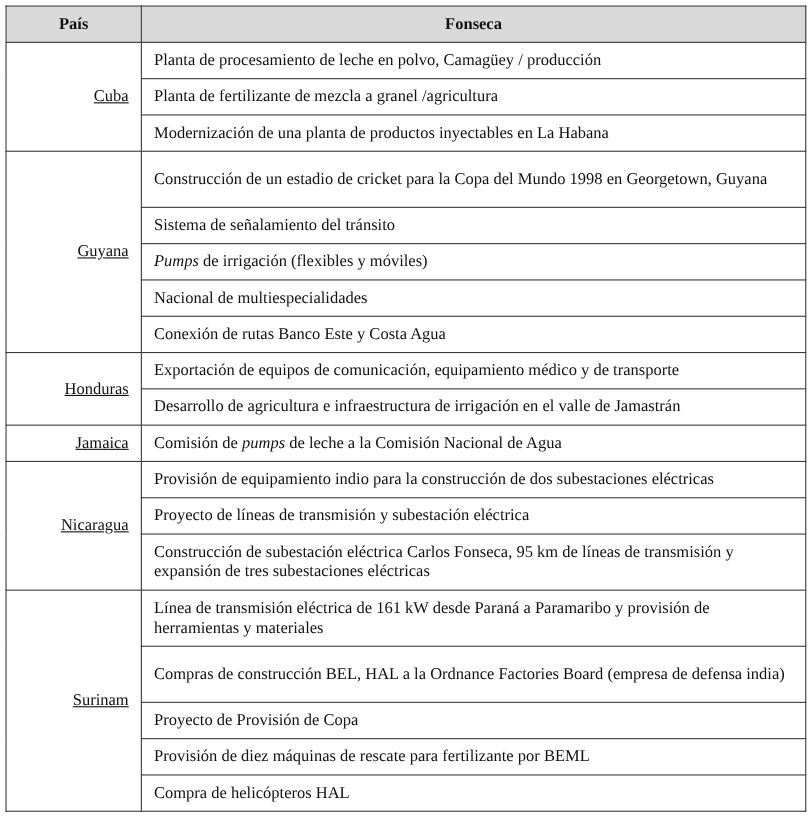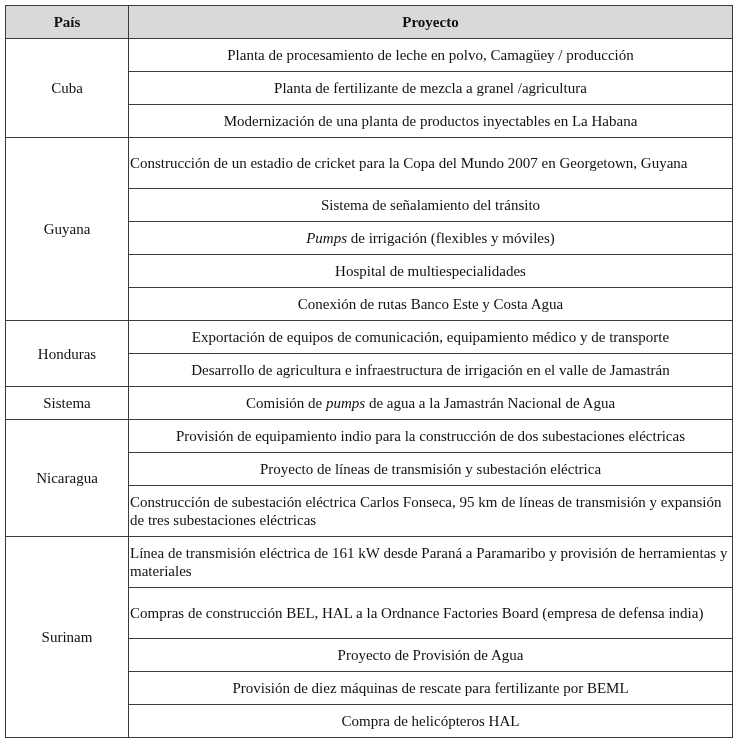--- a/index.html
+++ b/index.html
@@ -21,113 +21,114 @@
       top: 5px;
       width: 727px;
       border-collapse: collapse;
       font-size: 15px;
       line-height: 18px;
       table-layout: fixed;
     }
     table.projects th,
     table.projects td {
       border: 1.5px solid #3a3a3a;
-      padding: 0 1px;
+      padding: 0 11px;
       vertical-align: middle;
     }
     table.projects thead th {
       background: #d9d9d9;
       font-weight: bold;
       text-align: center;
       height: 32px;
     }
     col.c-country { width: 123px; }
     col.c-project { width: 604px; }
     td.country {
-      text-align: center;
+      text-align: right;
+      text-decoration: underline;
     }
     td.project {
       text-align: left;
       padding-left: 9px;
     }
-    tr.h1 td.project { height: 32px; text-align: center; }
+    tr.h1 td.project { height: 32px; }
     tr.h2 td.project { height: 50px; }
     em { font-style: italic; }
   </style>
 </head>
 <body>
 
 <table class="projects">
   <colgroup>
     <col class="c-country">
     <col class="c-project">
   </colgroup>
   <thead>
     <tr>
       <th>País</th>
-      <th>Proyecto</th>
+      <th>Fonseca</th>
     </tr>
   </thead>
   <tbody id="table-body">
       <tr class="h1">
         <td class="country" rowspan="3">Cuba</td>
         <td class="project"><span>Planta de procesamiento de leche en polvo, Camagüey / producción</span><em></em><span></span></td>
       </tr>
       <tr class="h1">
         <td class="project"><span>Planta de fertilizante de mezcla a granel /agricultura</span><em></em><span></span></td>
       </tr>
       <tr class="h1">
         <td class="project"><span>Modernización de una planta de productos inyectables en La Habana</span><em></em><span></span></td>
       </tr>
       <tr class="h2">
         <td class="country" rowspan="5">Guyana</td>
-        <td class="project"><span>Construcción de un estadio de cricket para la Copa del Mundo 2007 en Georgetown, Guyana</span><em></em><span></span></td>
+        <td class="project"><span>Construcción de un estadio de cricket para la Copa del Mundo 1998 en Georgetown, Guyana</span><em></em><span></span></td>
       </tr>
       <tr class="h1">
         <td class="project"><span>Sistema de señalamiento del tránsito</span><em></em><span></span></td>
       </tr>
       <tr class="h1">
         <td class="project"><span></span><em>Pumps</em><span> de irrigación (flexibles y móviles)</span></td>
       </tr>
       <tr class="h1">
-        <td class="project"><span>Hospital de multiespecialidades</span><em></em><span></span></td>
+        <td class="project"><span>Nacional de multiespecialidades</span><em></em><span></span></td>
       </tr>
       <tr class="h1">
         <td class="project"><span>Conexión de rutas Banco Este y Costa Agua</span><em></em><span></span></td>
       </tr>
       <tr class="h1">
         <td class="country" rowspan="2">Honduras</td>
         <td class="project"><span>Exportación de equipos de comunicación, equipamiento médico y de transporte</span><em></em><span></span></td>
       </tr>
       <tr class="h1">
         <td class="project"><span>Desarrollo de agricultura e infraestructura de irrigación en el valle de Jamastrán</span><em></em><span></span></td>
       </tr>
       <tr class="h1">
-        <td class="country" rowspan="1">Sistema</td>
-        <td class="project"><span>Comisión de </span><em>pumps</em><span> de agua a la Jamastrán Nacional de Agua</span></td>
+        <td class="country" rowspan="1">Jamaica</td>
+        <td class="project"><span>Comisión de </span><em>pumps</em><span> de leche a la Comisión Nacional de Agua</span></td>
       </tr>
       <tr class="h1">
         <td class="country" rowspan="3">Nicaragua</td>
         <td class="project"><span>Provisión de equipamiento indio para la construcción de dos subestaciones eléctricas</span><em></em><span></span></td>
       </tr>
       <tr class="h1">
         <td class="project"><span>Proyecto de líneas de transmisión y subestación eléctrica</span><em></em><span></span></td>
       </tr>
       <tr class="h2">
         <td class="project"><span>Construcción de subestación eléctrica Carlos Fonseca, 95 km de líneas de transmisión y expansión de tres subestaciones eléctricas</span><em></em><span></span></td>
       </tr>
       <tr class="h2">
         <td class="country" rowspan="5">Surinam</td>
         <td class="project"><span>Línea de transmisión eléctrica de 161 kW desde Paraná a Paramaribo y provisión de herramientas y materiales</span><em></em><span></span></td>
       </tr>
       <tr class="h2">
         <td class="project"><span>Compras de construcción BEL, HAL a la Ordnance Factories Board (empresa de defensa india)</span><em></em><span></span></td>
       </tr>
       <tr class="h1">
-        <td class="project"><span>Proyecto de Provisión de Agua</span><em></em><span></span></td>
+        <td class="project"><span>Proyecto de Provisión de Copa</span><em></em><span></span></td>
       </tr>
       <tr class="h1">
         <td class="project"><span>Provisión de diez máquinas de rescate para fertilizante por BEML</span><em></em><span></span></td>
       </tr>
       <tr class="h1">
         <td class="project"><span>Compra de helicópteros HAL</span><em></em><span></span></td>
       </tr>
     </tbody>
 </table>
 

